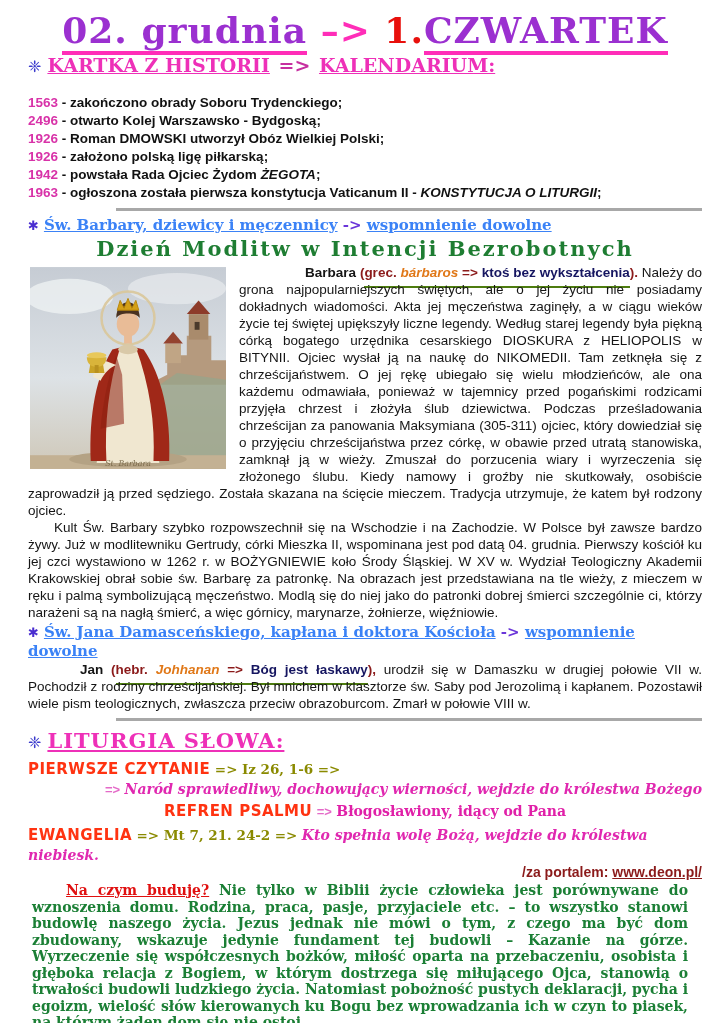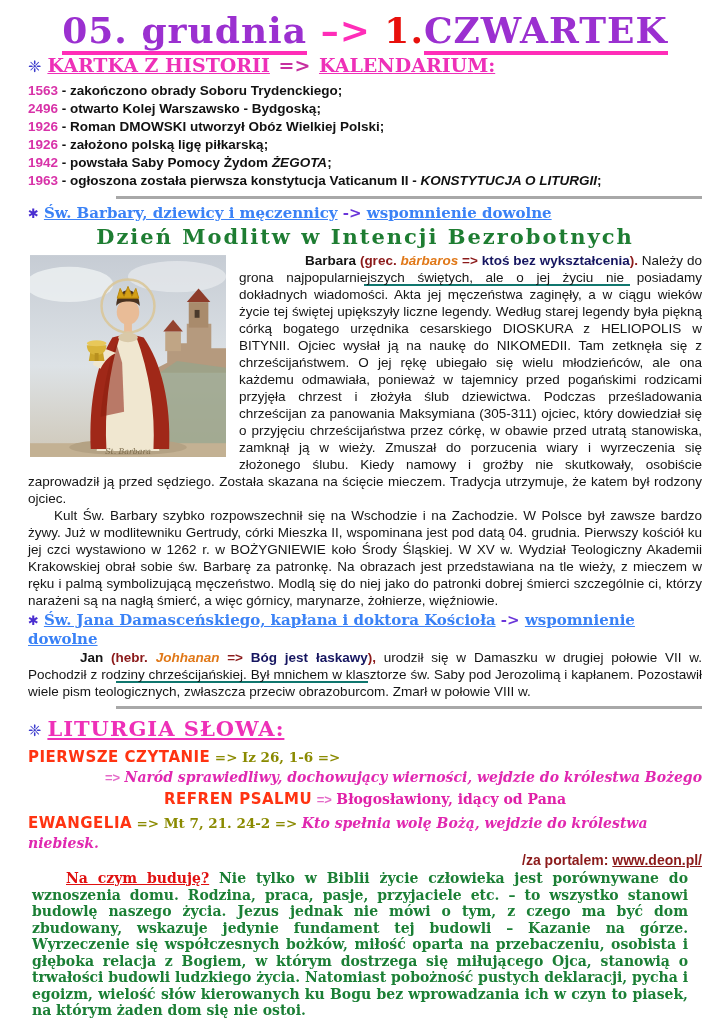--- a/index.html
+++ b/index.html
@@ -9,42 +9,42 @@
   
   .title{text-align:center;font-family:"DejaVu Serif",serif;font-weight:bold;font-size:36px;
          letter-spacing:1px;margin:0 0 2px 0;line-height:44px;white-space:nowrap;}
   .t-date,.t-day{color:#9B30D0;border-bottom:4px solid #FF2DB8;padding-bottom:0px;}
   .t-arrow{color:#FF2DB8;} .t-num{color:#E8100C;}
   
   .kartka-head{font-family:"DejaVu Serif",serif;font-weight:bold;font-size:19px;color:#EE30B8;margin-top:2px;}
   .cross{color:#3A3ACC;font-size:16px;margin-right:6px;font-family:"DejaVu Sans",sans-serif;}
   .kh-arrow{color:#C62FA0;text-decoration:none;margin:0 2px;}
   
-  .events{margin-top:6px;}
+  .events{margin-top:18px;}
   .event{font-size:13.5px;font-weight:bold;line-height:18px;color:#111;}
   .year{color:#D832A8;}
   .eitalic{font-style:italic;}
   .div1{border:none;border-top:3px solid #A8A8A8;margin:6px 0 5px 88px;}
   
   .sec-head{font-family:"DejaVu Serif",serif;font-weight:bold;font-size:15px;margin-top:2px;line-height:19px;}
   .star{color:#4A2ED0;margin-right:5px;font-size:13px;font-family:"DejaVu Sans",sans-serif;}
   .sec-title,.sec-note{color:#3b82f6;text-decoration:underline;}
   .sec-arrow{color:#6A35D9;}
   .green-sub{text-align:center;font-family:"DejaVu Serif",serif;font-weight:bold;font-size:21px;
              color:#1E7D32;letter-spacing:2px;line-height:25px;margin-top:1px;}
   
   .saint-image{float:left;width:196px;height:206px;margin:4px 13px 2px 2px;}
   .saint-image svg{display:block;width:100%;height:100%;}
   
   .body-p{font-size:13.5px;line-height:17px;text-align:justify;color:#151515;margin:0;}
   .body-p.first{margin-top:3px;text-indent:38px;}
   .body-p.indent{text-indent:26px;clear:left;}
   .bio-name{font-weight:bold;margin-left:28px;}
   .maroon{color:#8B1A1A;font-weight:bold;}
-  .etym-u{border-bottom:2px solid #0f766e;padding-bottom:16px;}
+  .etym-u{border-bottom:2px solid #4d7c0f;padding-bottom:6px;}
   .oword{color:#E07818;font-style:italic;font-weight:bold;}
   .meaning{color:#151560;font-weight:bold;}
   
   .lit-head{margin-top:7px;font-family:"DejaVu Serif",serif;font-weight:bold;font-size:21px;line-height:25px;}
   .lit-title{color:#EE30B8;text-decoration:underline;letter-spacing:1px;}
   .reading-line{margin-top:4px;line-height:20px;}
   .rlabel{font-family:"DejaVu Sans",sans-serif;font-weight:800;font-size:15px;color:#FF3311;letter-spacing:0.5px;}
   .olive{color:#8A8A00;font-weight:bold;font-family:"DejaVu Serif",serif;font-size:13.5px;}
   .sum-line{text-align:right;margin-top:1px;line-height:18px;}
   .sum-arrow{color:#E46AC8;font-weight:bold;font-size:13px;}
@@ -57,30 +57,30 @@
            text-align:justify;margin:3px 14px 0 4px;text-indent:34px;}
   .lead-red{color:#E01010;text-decoration:underline;}
   .prayer{color:#E8401C;font-family:"DejaVu Serif",serif;font-weight:bold;font-style:italic;font-size:15px;
           line-height:17.5px;text-align:justify;text-indent:36px;margin:4px 4px 0 4px;}
 </style>
 </head>
 <body>
 
 <div class="page">
 
-  <h1 class="title"><span class="t-date">05. grudnia</span> <span class="t-arrow">–&gt;</span> <span class="t-num">1.</span><span class="t-day">CZWARTEK</span></h1>
+  <h1 class="title"><span class="t-date">02. grudnia</span> <span class="t-arrow">–&gt;</span> <span class="t-num">1.</span><span class="t-day">CZWARTEK</span></h1>
 
   <div class="kartka-head"><span class="cross">❈</span><span class="u">KARTKA Z HISTORII</span> <span class="kh-arrow">=&gt;</span> <span class="u">KALENDARIUM:</span></div>
 
   <div class="events">
     <div class="event"><span class="year">1563</span> <span>- zakończono obrady Soboru Trydenckiego</span><span class="eitalic"></span><span>;</span></div>
     <div class="event"><span class="year">2496</span> <span>- otwarto Kolej Warszawsko - Bydgoską</span><span class="eitalic"></span><span>;</span></div>
     <div class="event"><span class="year">1926</span> <span>- Roman DMOWSKI utworzył Obóz Wielkiej Polski</span><span class="eitalic"></span><span>;</span></div>
     <div class="event"><span class="year">1926</span> <span>- założono polską ligę piłkarską</span><span class="eitalic"></span><span>;</span></div>
-    <div class="event"><span class="year">1942</span> <span>- powstała Saby Pomocy Żydom </span><span class="eitalic">ŻEGOTA</span><span>;</span></div>
+    <div class="event"><span class="year">1942</span> <span>- powstała Rada Ojciec Żydom </span><span class="eitalic">ŻEGOTA</span><span>;</span></div>
     <div class="event"><span class="year">1963</span> <span>- ogłoszona została pierwsza konstytucja Vaticanum II - </span><span class="eitalic">KONSTYTUCJA O LITURGII</span><span>;</span></div>
   </div>
 
   <hr class="div1">
 
   <div class="sec-head"><span class="star">✱</span><span class="sec-title">Św. Barbary, dziewicy i męczennicy</span> <span class="sec-arrow">-&gt;</span> <span class="sec-note">wspomnienie dowolne</span></div>
 
   <div class="green-sub">Dzień Modlitw w Intencji Bezrobotnych</div>
 
   <div class="saint-image">

